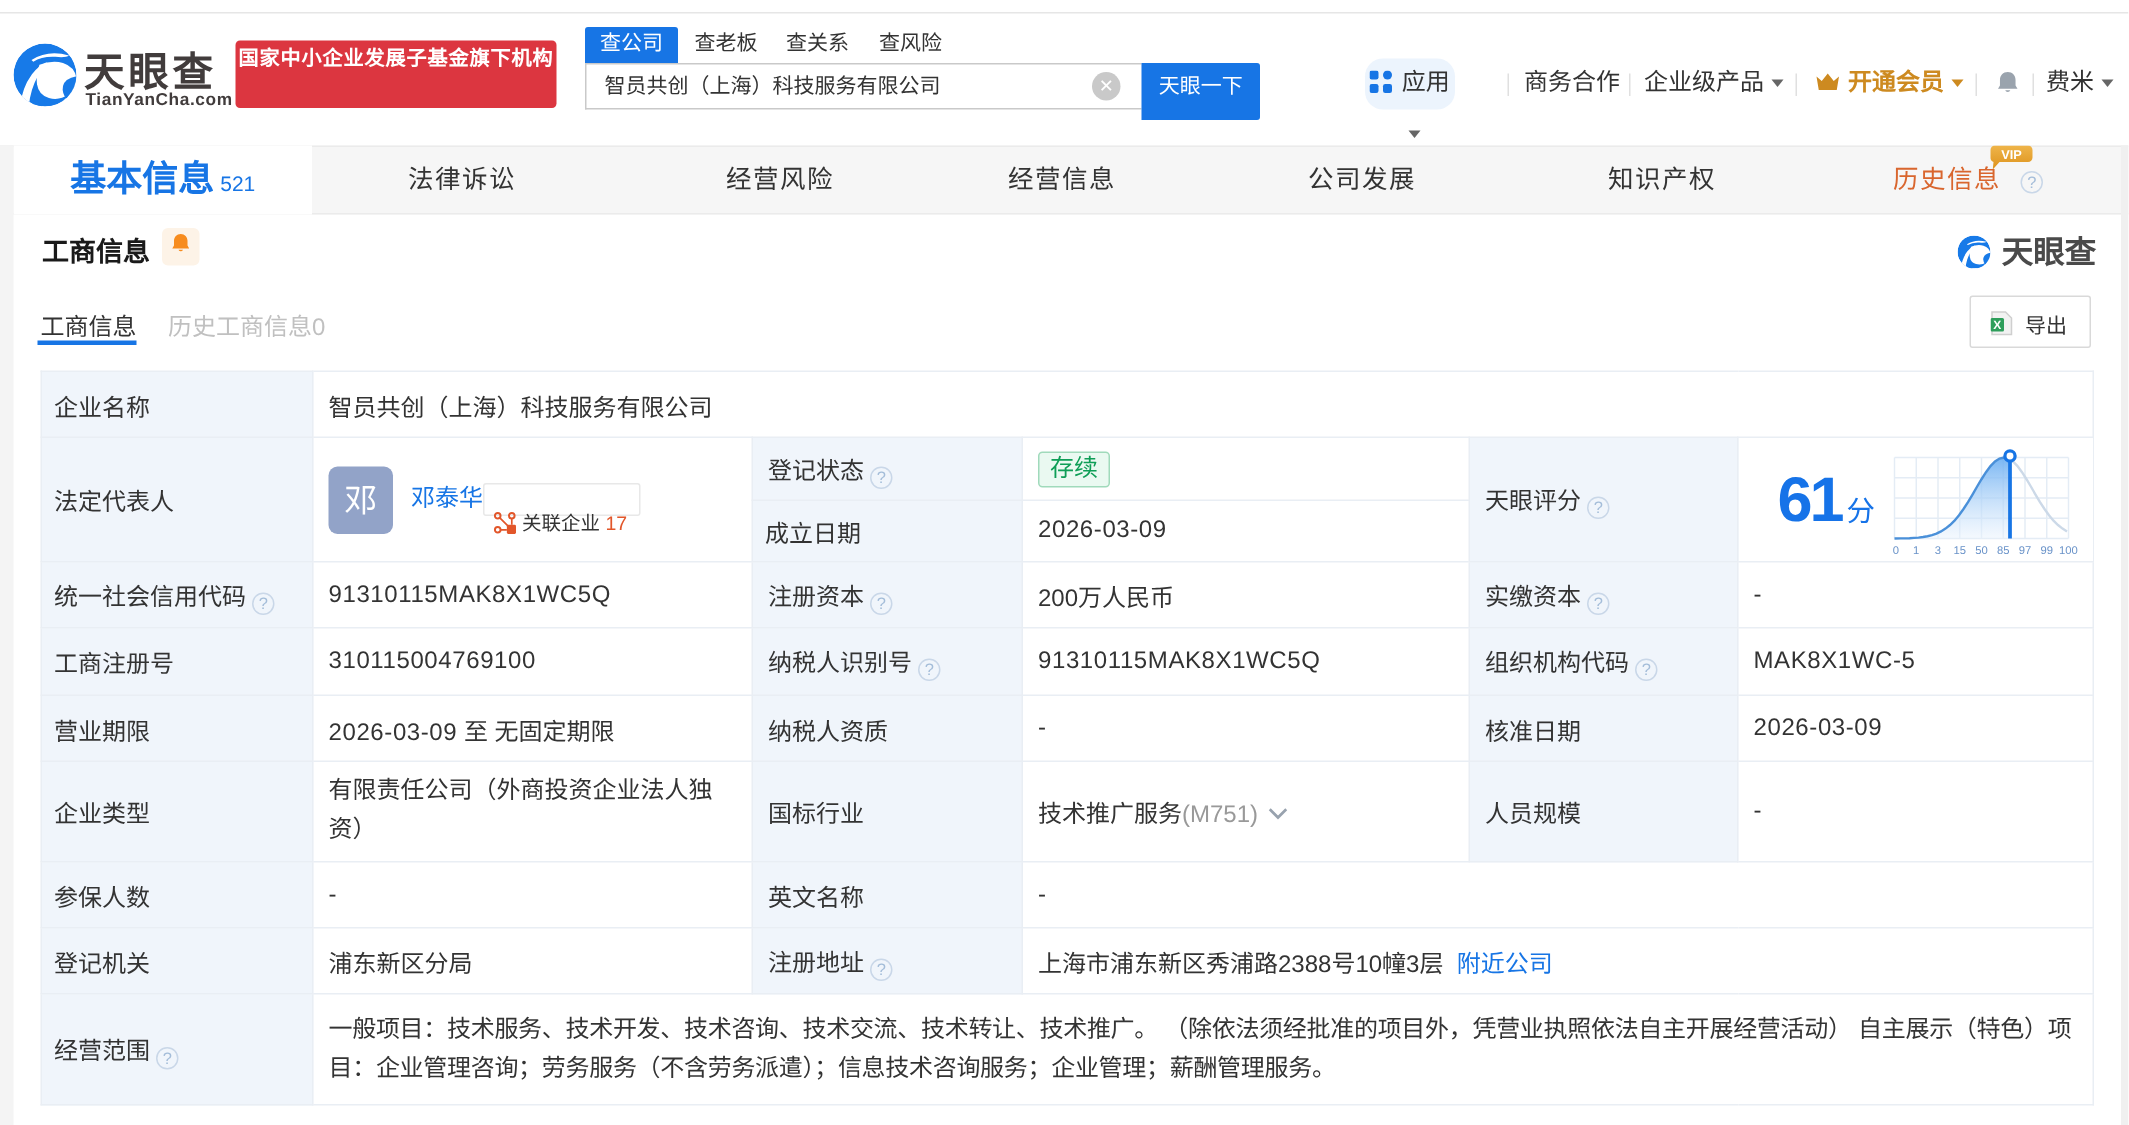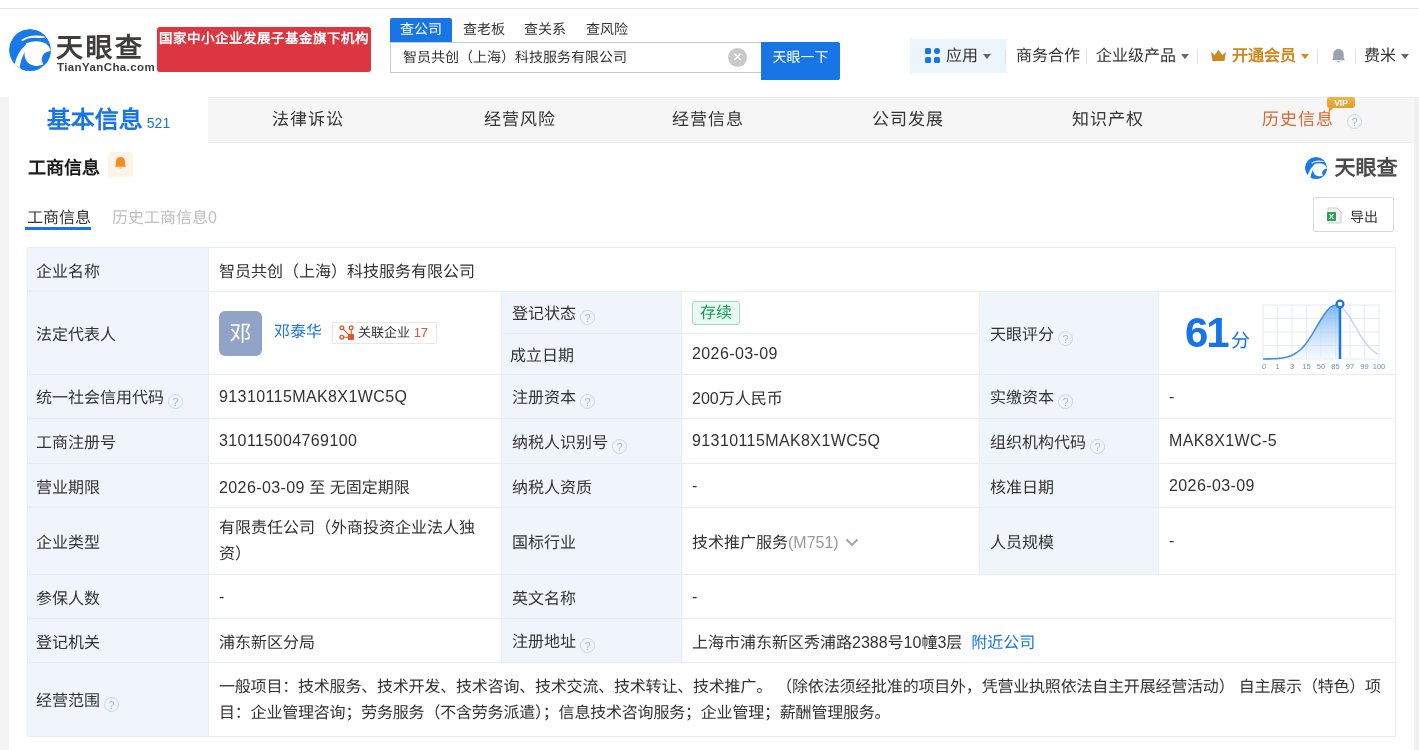--- a/index.html
+++ b/index.html
@@ -18,21 +18,21 @@
 
 
 .stab { position:absolute; top:18px; height:24px; line-height:24px; font-size:14px; color:#333; text-align:center;font-family:Liberation Serif, serif; }
 #stab1 { left:390px; width:62px; background:#1775e5; color:#fff; border-radius:2px 2px 0 0; }
 #sinput { position:absolute; left:390px; top:42px; width:371px; height:31px; border:1px solid #c9c9c9; border-right:none; background:#fff; line-height:29px; font-size:14px; color:#333; padding-left:12px; }
 #sclear { position:absolute; left:728px; top:48px; width:19px; height:19px; border-radius:50%; background:#c9c9c9; color:#fff; font-size:12px; line-height:19px; text-align:center; }
 #sbtn { position:absolute; left:761px; top:42px; width:79px; height:38px; background:#1775e5; color:#fff; font-size:14px; line-height:31px; text-align:center; border-radius:0 2px 2px 0; }
 
 
 .rnav { position:absolute; top:39px; height:34px; line-height:34px; font-size:16px; color:#333; }
-#appchip { left:910px; width:96px; background:#ecf4fd; border-radius:0; text-align:center; }
+#appchip { left:910px; width:60px; background:#ecf4fd; border-radius:12px; text-align:center; }
 .vdiv { position:absolute; top:49px; width:1px; height:15px; background:#e0e0e0; }
 .caret { display:inline-block; width:0; height:0; border-left:4px solid transparent; border-right:4px solid transparent; border-top:5px solid #666; vertical-align:middle; margin-left:5px; }
 .caret.or { border-top-color:#cd8a20; }
 
 
 #tabbar { position:absolute; left:0; top:97px; width:1419px; height:46px; background:#f6f6f6; border-top:1px solid #ebebeb; border-bottom:1px solid #ebebeb; }
 #tabactive { position:absolute; left:9px; top:97px; width:199px; height:46px; background:#fff; text-align:center; line-height:46px; }
 #tabactive b { font-size:24px; color:#1775e5; }
 #tabactive span { font-size:14px; color:#1775e5; margin-left:4px; }
 .tab { position:absolute; top:97px; height:46px; line-height:46px; font-size:17px; letter-spacing:1px; color:#333; }
@@ -53,21 +53,21 @@
 td,th { border:1px solid #e9eef4; font-size:16px; color:#333; font-weight:normal; text-align:left; vertical-align:middle; padding:0 10px; }
 th { background:#f0f5fb; }
 td { background:#fff; }
 tr > th:first-child { padding-left:8px; }
 .qm { display:inline-block; width:15px; height:15px; border:1px solid #c9d7e8; border-radius:50%; color:#a4bdd9; font-size:11px; line-height:15px; text-align:center; vertical-align:-3px; margin-left:4px; }
 .badge-green { display:inline-block; height:24px; line-height:22px; padding:0 7px; background:#eaf9f1; border:1px solid #a0dabb; border-radius:3px; color:#0f9e57; font-size:16px; }
 .link { color:#1775e5; }
 .lt { letter-spacing:0.4px; }
 .gray { color:#999; }
 #avatar { display:inline-block; width:43px; height:45px; background:#92a3c8; border-radius:6px; color:#fff; font-size:22px; text-align:center; line-height:45px; vertical-align:middle; }
-#relbadge { display:inline-block; height:22px; line-height:20px; border:1px solid #e8e8e8; border-radius:2px; background:#fff; padding:0 8px 0 6px; font-size:13px; color:#333; vertical-align:middle; margin-left:10px; }
+#relbadge { display:inline-block; height:22px; line-height:20px; border:1px solid #e8e8e8; border-radius:2px; background:#fff; padding:16px 8px 0 6px; font-size:13px; color:#333; vertical-align:middle; }
 #relbadge .n { color:#e2562a; }
 #score61 { font-size:42px; letter-spacing:-2px; font-weight:bold; color:#1673e8; }
 #scorefen { font-size:19px; color:#1673e8; }
 </style>
 </head>
 <body>
 <div id="page">
 
   <div id="topline"></div>
   <div id="logo-circle"><svg width="42" height="42" viewBox="0 0 42 42">

